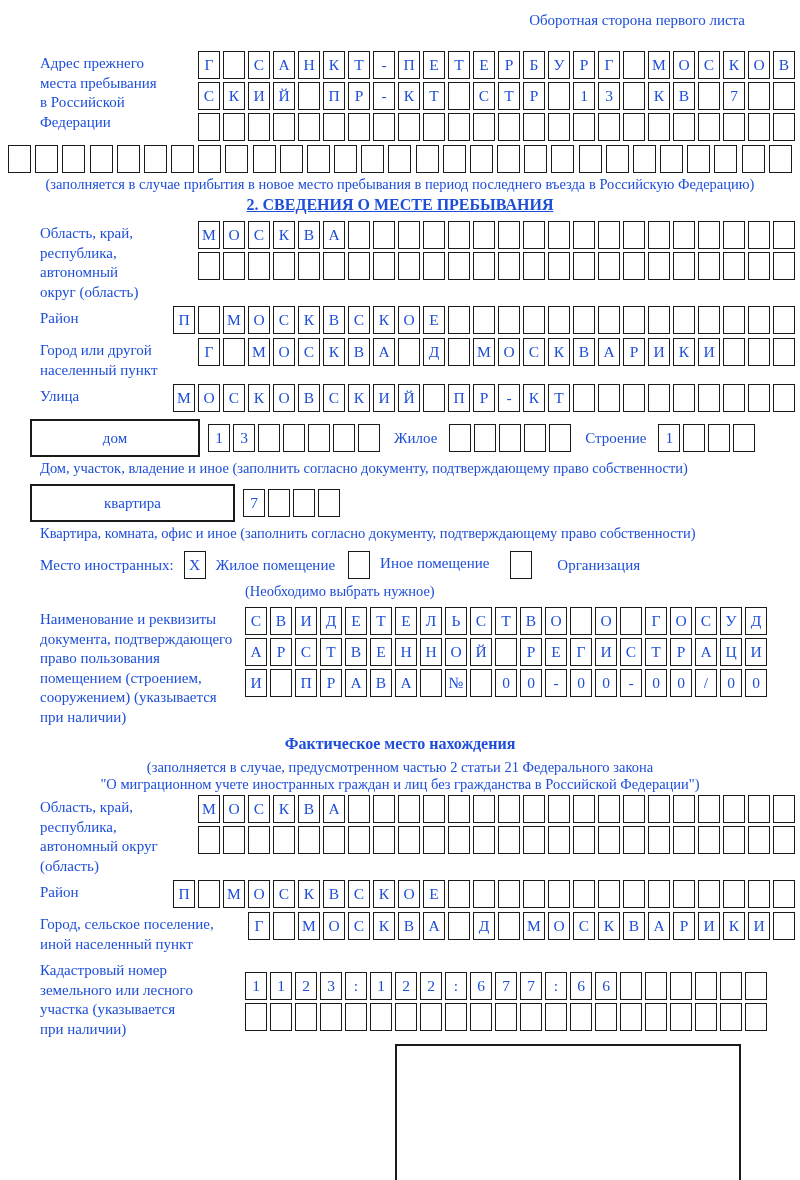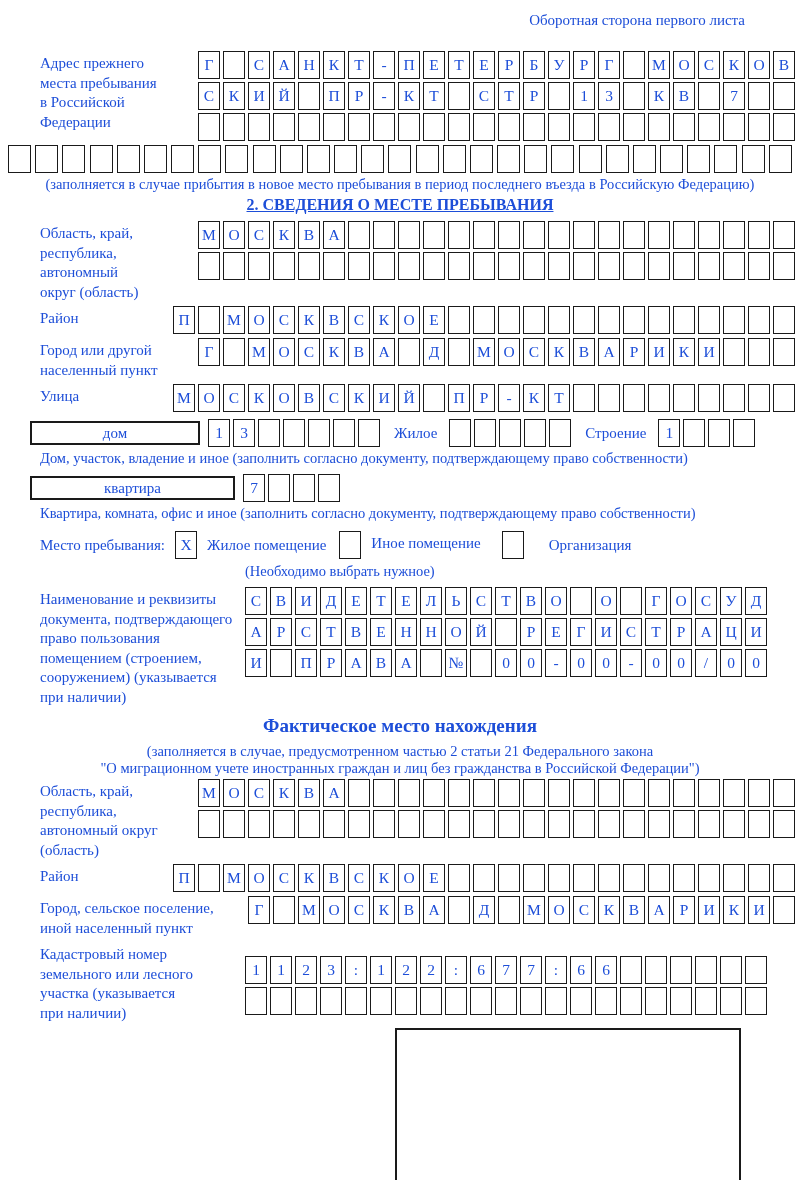--- a/index.html
+++ b/index.html
@@ -19,24 +19,24 @@
     box-sizing:border-box;flex:0 0 auto;width:22px;height:28px;
     border:1.6px solid #1a1a1a;margin-left:3px;background:#fff;
     display:flex;align-items:center;justify-content:center;
     font-size:15.5px;line-height:1;
   }
   .fullrow{display:flex;justify-content:space-between;margin:3px 8px 2px 8px;}
   .fullrow .cbox{width:23px;margin-left:0;}
   .note{font-size:14.5px;margin:3px 5px 2px 40px;white-space:pre-line;}
   .note.center{text-align:center;margin-left:0;margin-right:0;}
   .h2{font-weight:bold;text-align:center;font-size:16px;margin:3px 0 7px 0;text-decoration:underline;}
-  .h3{font-weight:bold;text-align:center;font-size:19px;margin:8px 0 6px 0;}
+  .h3{font-weight:bold;text-align:center;font-size:16px;margin:8px 0 6px 0;}
   .house-row{display:flex;align-items:center;margin:7px 0 2px 30px;}
   .widebox{
-    box-sizing:border-box;height:24px;border:2px solid #1a1a1a;
+    box-sizing:border-box;height:38px;border:2px solid #1a1a1a;
     display:flex;align-items:center;justify-content:center;font-size:15px;background:#fff;
   }
   .widebox.dom{width:170px;}
   .widebox.kv{width:205px;}
   .house-row .boxrow{margin-left:5px;justify-content:flex-start;}
   .inline-label{font-size:15px;margin:0 4px 0 14px;}
   .stay-row{display:flex;align-items:center;margin:9px 0 2px 40px;font-size:15px;}
   .stay-row .boxrow{margin:0;}
   .stay-row .opt1{margin:0 10px;}
   .stay-row .opt2{margin:0 18px 4px 10px;}
@@ -362,21 +362,21 @@
     <div class="boxrow">
         <span class="cbox">7</span>
         <span class="cbox"></span>
         <span class="cbox"></span>
         <span class="cbox"></span>
       </div>
   </div>
   <div class="note">Квартира, комната, офис и иное (заполнить согласно документу, подтверждающему право собственности)</div>
 
   <div class="stay-row">
-    <span class="stay-label">Место пребывания:</span>
+    <span class="stay-label">Место иностранных:</span>
     <span class="boxrow">
         <span class="cbox">X</span>
       </span>
     <span class="opt1">Жилое помещение</span>
     <span class="boxrow">
         <span class="cbox"></span>
       </span>
     <span class="opt2">Иное помещение</span>
     <span class="boxrow">
         <span class="cbox"></span>

